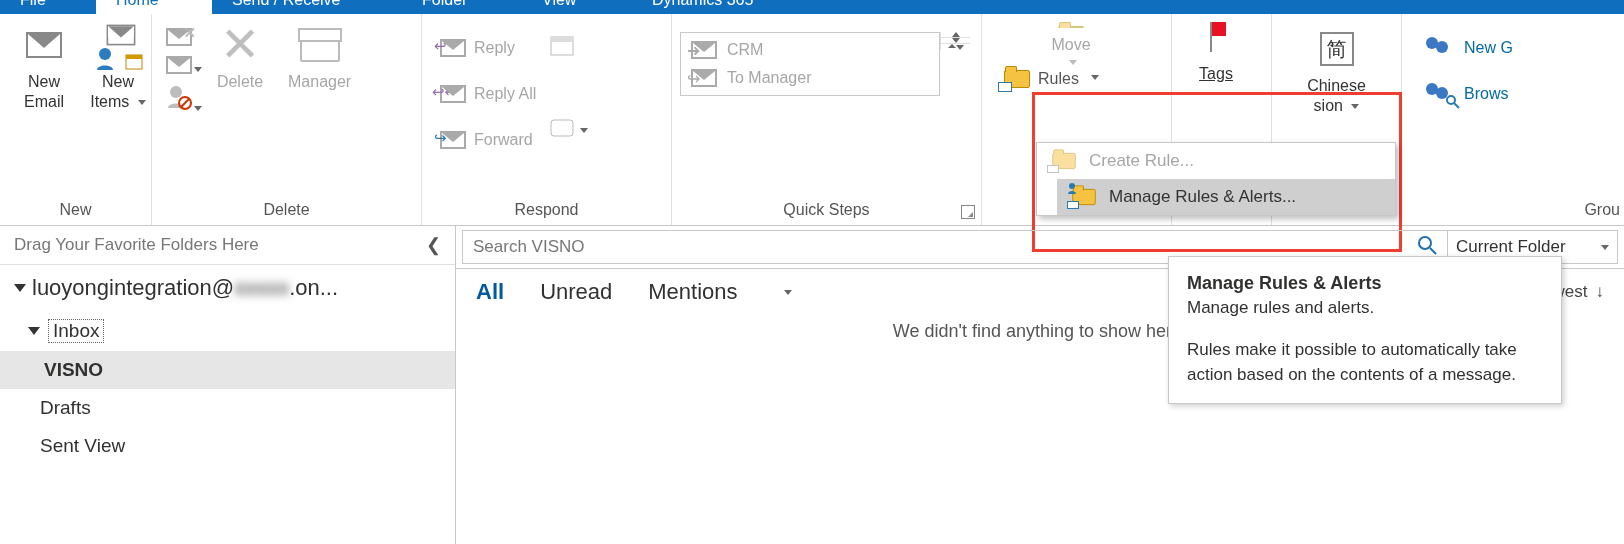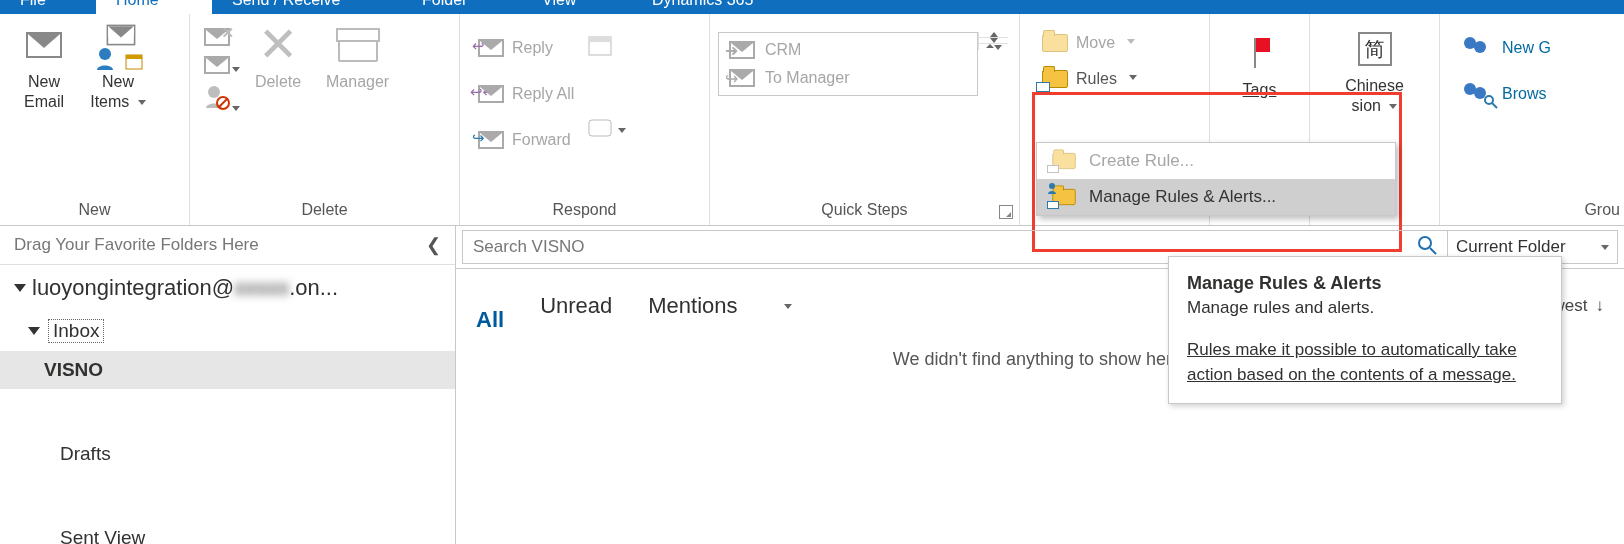--- a/index.html
+++ b/index.html
@@ -227,21 +227,21 @@
   }
   .qs-scroll div { flex:1; display:flex; align-items:center; justify-content:center; border-bottom:1px solid var(--grey-light);}
   .qs-scroll div:last-child{border-bottom:none;}
 
   
   .move-col { display:flex; flex-direction:column; gap:2px; min-width:150px;}
   .move-row {
     display:flex; align-items:center; gap:8px; height:34px; padding:0 8px;
     font-size:16px; color:#555;
   }
-  .move-row.disabled { color: var(--text-disabled); }
+  .move-row.disabled { color: var(--text-disabled); flex-direction: column; }
   .rules-wrap {
     border:3px solid #ef3e2f;
     position:absolute;
     left: 1032px;
     top: 78px;
     width: 370px;
     height: 160px;
     pointer-events:none;
   }
 
@@ -256,37 +256,37 @@
     box-shadow: 3px 3px 6px rgba(0,0,0,0.25);
     z-index: 50;
   }
   .dropdown .dd-item {
     display:flex; align-items:center; gap:12px;
     padding: 8px 14px;
     font-size: 17px;
     color:#333;
   }
   .dropdown .dd-item.disabled { color: var(--text-disabled); }
-  .dropdown .dd-item.hover { background: var(--menu-hover); }
+  .dropdown .dd-item.hover { background: var(--menu-hover); margin-left: 20px; }
 
   
   .tooltip {
     position:absolute;
     left: 1168px;
     top: 256px;
     width: 394px;
     background:#fff;
     border:1px solid var(--grey-border);
     box-shadow: 2px 2px 6px rgba(0,0,0,0.2);
     padding: 16px 18px;
     z-index: 40;
   }
   .tooltip .tt-title { font-weight:600; font-size:18px; margin-bottom:4px;}
   .tooltip .tt-l1 { font-size:17px; margin-bottom:20px;}
-  .tooltip .tt-l2 { font-size:17px; line-height:1.45;text-decoration:underline;}
+  .tooltip .tt-l2 { font-size:17px; line-height:1.45;}
 
   
   .content-area {
     display:flex;
     height: calc(544px - 14px - 212px);
   }
   .nav-pane {
     width: 456px;
     border-right: 1px solid var(--grey-border);
     display:flex; flex-direction:column;
@@ -308,21 +308,21 @@
     border-left:6px solid transparent;
     border-right:6px solid transparent;
     border-top:8px solid #333;
   }
   .folder-row {
     display:flex; align-items:center; gap:8px;
     padding: 8px 10px 8px 28px;
     font-size:19px;
   }
   .folder-row.selected { background: var(--selection-grey); font-weight:600; padding-left:44px;}
-  .folder-row.sub { padding-left:60px;margin-top:46px; }
+  .folder-row.sub { padding-left:40px; }
   .folder-row.inbox .name { border:1px dotted #666; padding:0 4px;}
 
   .mail-pane {
     flex:1;
     display:flex; flex-direction:column;
     position:relative;
   }
   .search-row {
     display:flex;
     border-bottom:1px solid var(--grey-border);
@@ -350,21 +350,21 @@
     display:flex; align-items:center; padding:0 8px;
     font-size:17px;
     justify-content:space-between;
   }
 
   .filter-row {
     display:flex; align-items:center; gap:36px;
     padding: 10px 20px;
     font-size:22px;
   }
-  .filter-row .all { color:#005a9e; font-weight:700;margin-top:28px;}
+  .filter-row .all { color:#005a9e; font-weight:700;}
   .filter-row .sort {
     margin-left:auto; font-size:17px; color:#444; display:flex; align-items:center; gap:8px;
   }
   .empty-msg {
     text-align:center;
     font-size:18px;
     color:#555;
     margin-top: 6px;
   }
   .blur {
@@ -386,21 +386,21 @@
   <div class="tab" style="width:96px">File</div>
   <div class="tab active" style="width:116px">Home</div>
   <div class="tab" style="width:190px">Send / Receive</div>
   <div class="tab" style="width:120px">Folder</div>
   <div class="tab" style="width:110px">View</div>
   <div class="tab" style="width:170px">Dynamics 365</div>
 </div>
 
 <div class="ribbon">
 
-  <div class="ribbon-group" style="width:190px">
+  <div class="ribbon-group" style="width:152px">
     <div class="group-body">
       <div class="rbtn">
         <div class="icon-box">
             <div class="ic-envelope"></div>
           </div>
         <div class="lbl" style="white-space:pre">New
 Email</div>
       </div>
       <div class="rbtn">
         <div class="icon-box" style="position:relative">
@@ -546,21 +546,21 @@
           </div>
           <span>Rules</span>
           <span class="caret small"></span>
         </div>
       </div>
     </div>
     <div class="group-label">&nbsp;</div>
   </div>
 
   <div class="ribbon-group" style="width:100px">
-    <div class="group-body" style="justify-content:center; padding-top:18px">
+    <div class="group-body" style="justify-content:flex-start; padding-top:2px">
       <div class="rbtn">
         <div class="icon-box">
             <div class="ic-flag"></div>
           </div>
         <div class="lbl" style="text-decoration:underline">Tags</div>
       </div>
     </div>
     <div class="group-label">&nbsp;</div>
   </div>
 

